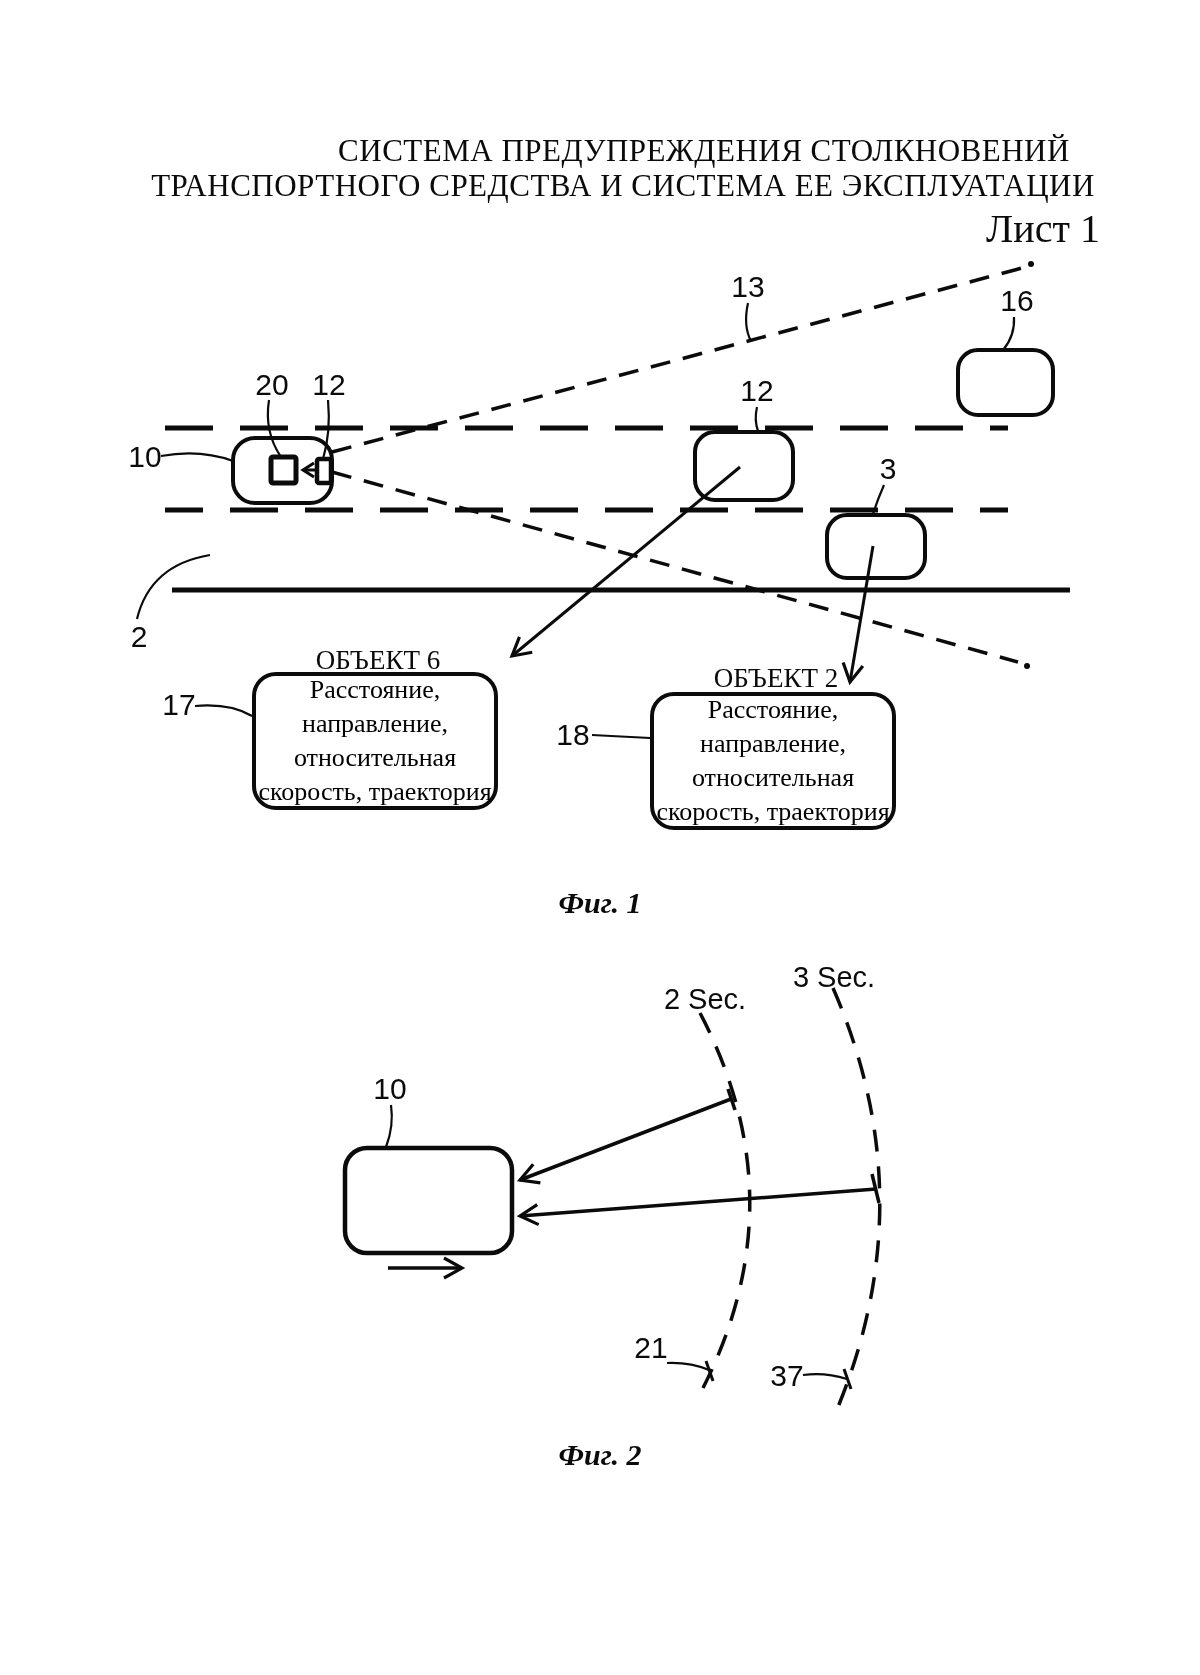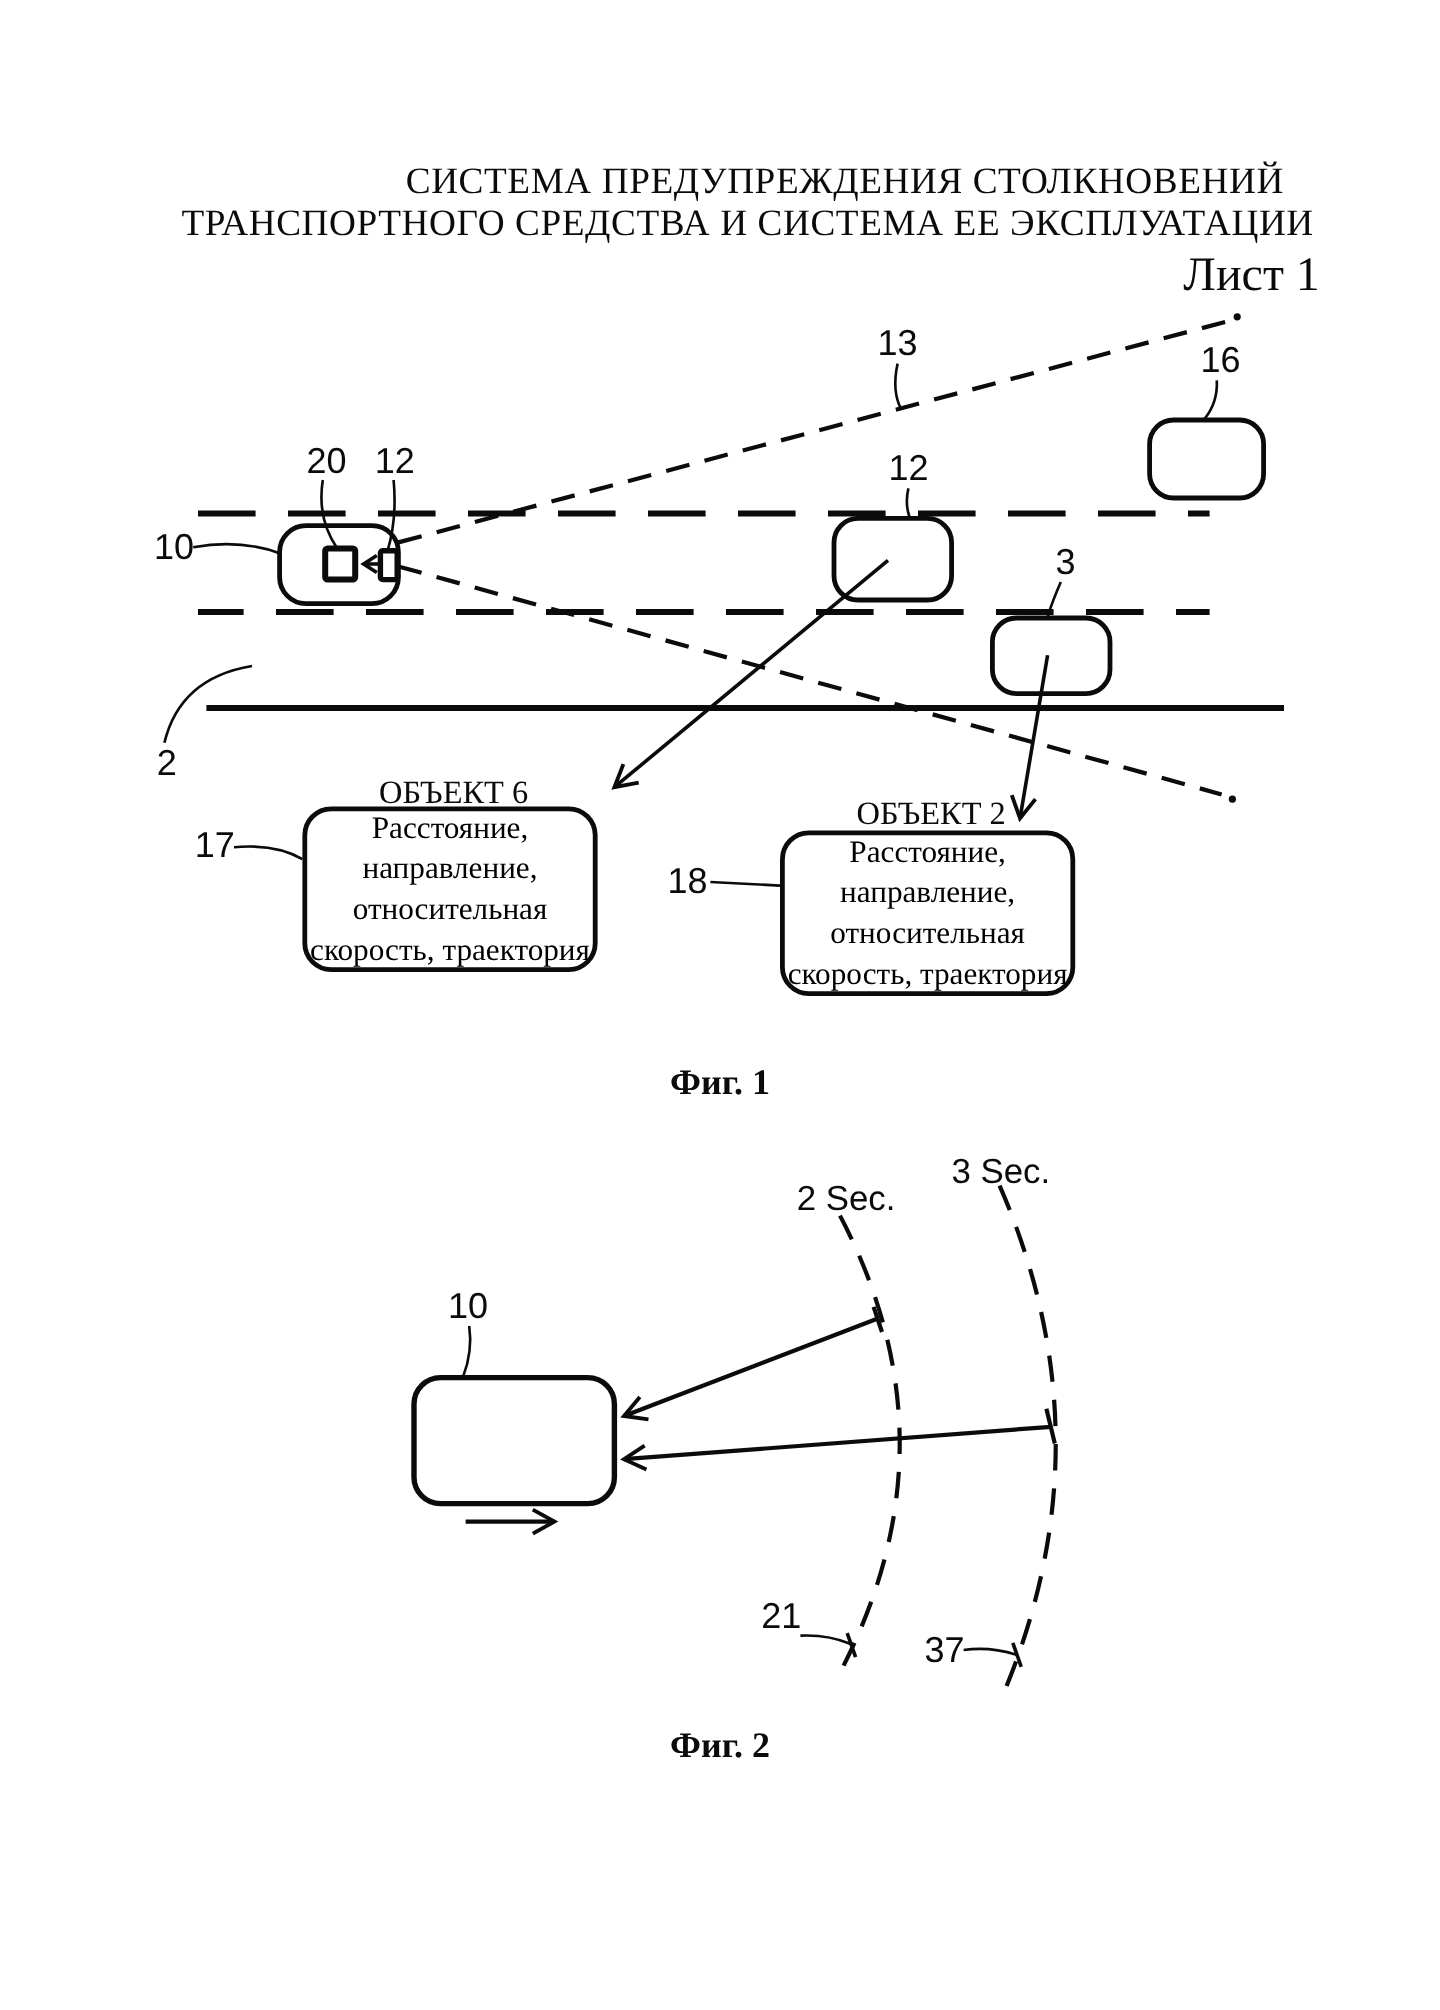--- a/index.html
+++ b/index.html
@@ -11,21 +11,21 @@
   .lbl{
     position:absolute;transform:translateX(-50%);white-space:nowrap;
     color:#0b0b0b;
   }
   .serif{font-family:"Liberation Serif", serif;}
   .title-line{font-size:31px;letter-spacing:0.5px;}
   .sheet{font-size:40px;}
   .refnum{font-size:30px;font-family:"Liberation Sans", sans-serif;}
   .sec-lbl{font-size:29px;font-family:"Liberation Sans", sans-serif;}
   .obj-heading{font-size:27px;}
-  .fig-caption{font-size:30px;font-weight:bold;}
+  .fig-caption{font-size:30px;font-weight:bold;font-style:italic;}
   .objbox{
     position:absolute;box-sizing:border-box;
     border:4px solid #0b0b0b;border-radius:24px;background:#fff;
     display:flex;flex-direction:column;justify-content:center;align-items:center;
     font-size:26px;line-height:34px;text-align:center;
     font-family:"Liberation Serif", serif;
   }
 </style>
 </head>
 <body>

